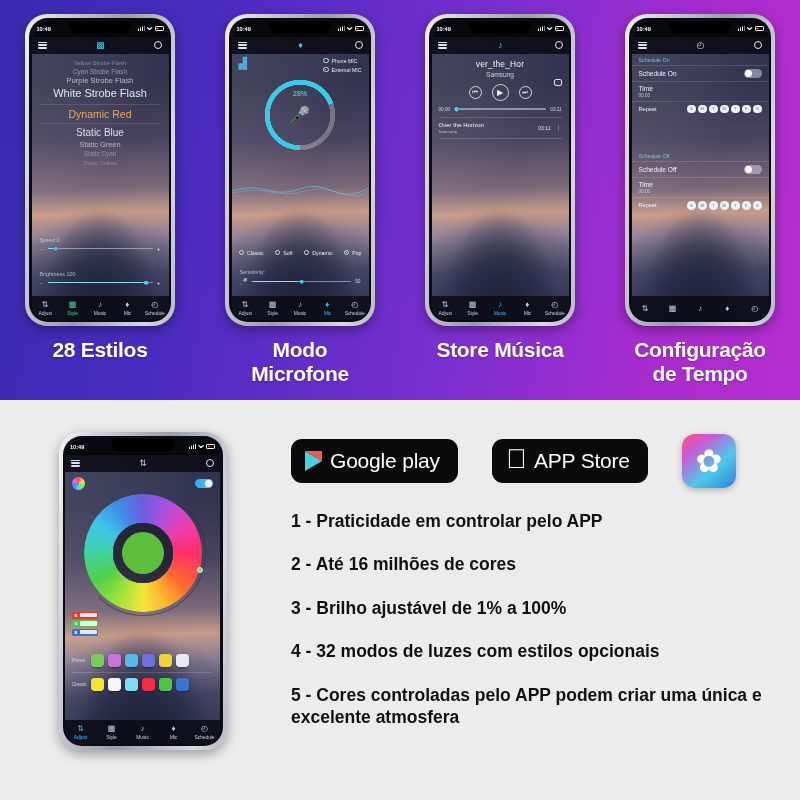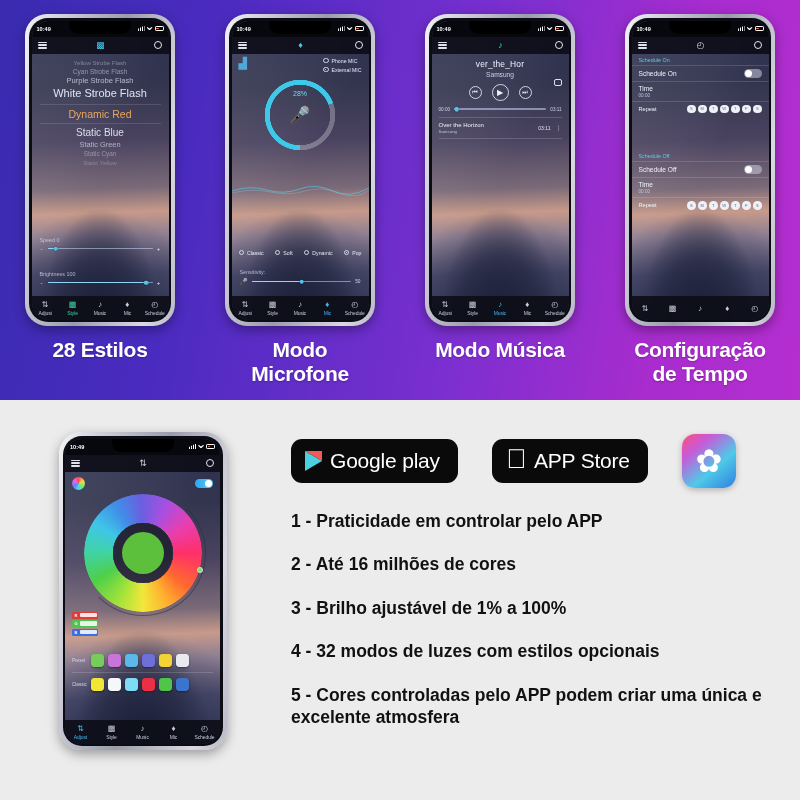--- a/index.html
+++ b/index.html
@@ -614,21 +614,21 @@
           </div>
         </div>
       </div>
 
     </div>
 
     <div class="captions-row">
       <div class="caption">28 Estilos</div>
       <div class="caption" style="white-space:pre-line">Modo
 Microfone</div>
-      <div class="caption">Modo Música</div>
+      <div class="caption">Store Música</div>
       <div class="caption" style="white-space:pre-line">Configuração
 de Tempo</div>
     </div>
   </div>
 
   <div class="divider"></div>
 
   <div class="bottom-panel">
     <div class="bp-inner">
 

